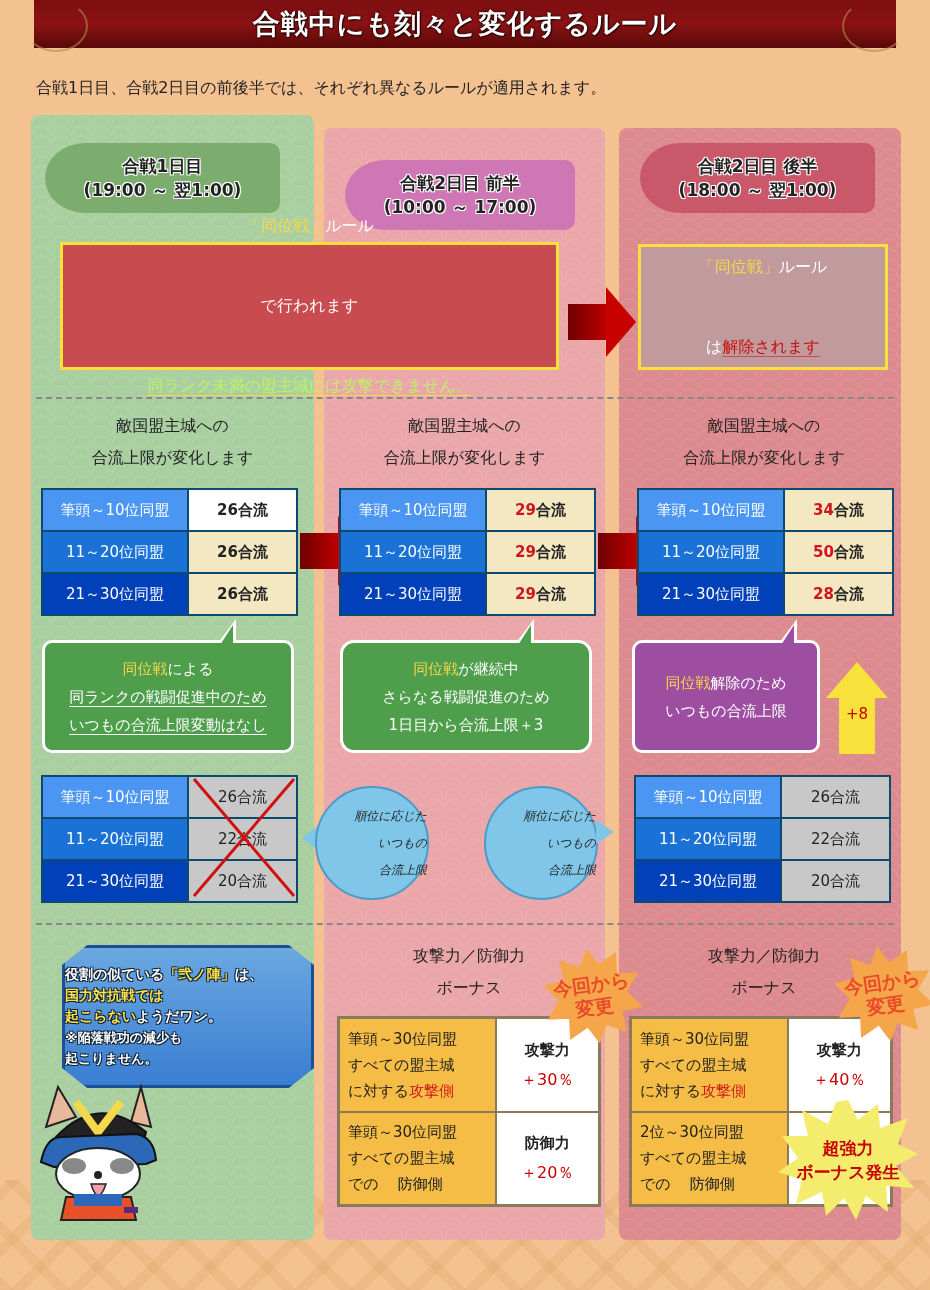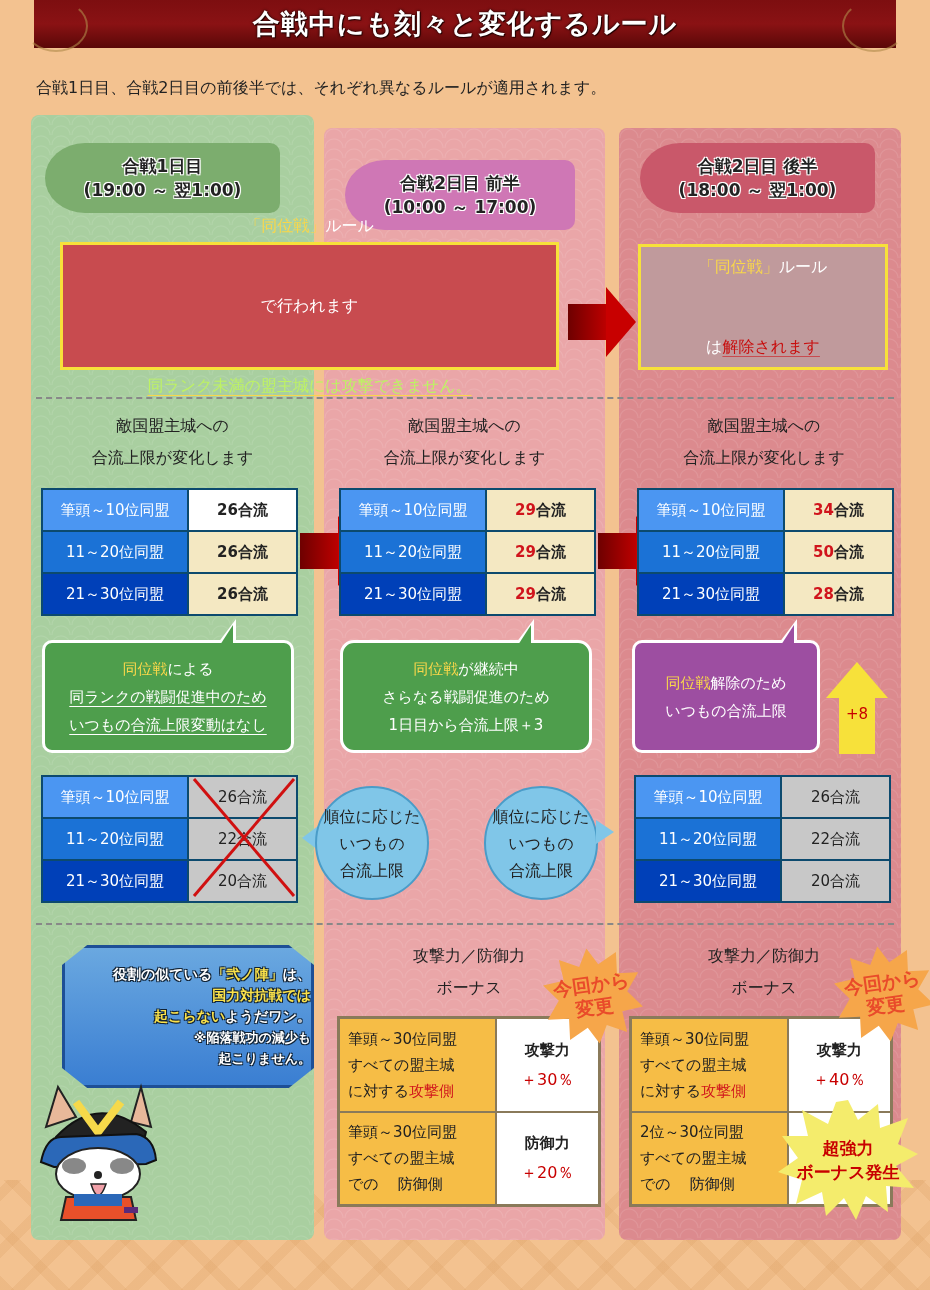--- a/index.html
+++ b/index.html
@@ -159,22 +159,22 @@
     color: #c80000; font-size: 15px;
   }
 
   
   .cross { position: absolute; left: 190px; top: 775px; width: 108px; height: 125px; pointer-events: none; }
 
   
   .circle {
     position: absolute; width: 114px; height: 114px; border-radius: 50%;
     background: #80c6e8; border: 2px solid #4a9cc8;
-    display: flex; flex-direction: column; align-items: center; justify-content: center;
-    font-size: 16px; line-height: 27px; color: #222; text-align: center;
+    display: flex; flex-direction: column; align-items: flex-end; justify-content: center;
+    font-size: 12px; line-height: 27px; color: #222; text-align: center; font-style: italic;
   }
   .circle-1 { left: 315px; top: 786px; }
   .circle-2 { left: 484px; top: 786px; }
   .circle-tail {
     position: absolute; width: 0; height: 0;
     border-top: 12px solid transparent; border-bottom: 12px solid transparent;
   }
   .tail-left { left: 302px; top: 826px; border-right: 16px solid #80c6e8; }
   .tail-right { left: 596px; top: 820px; border-left: 18px solid #80c6e8; }
 
@@ -207,21 +207,21 @@
   .burst-change-1 { left: 545px; top: 948px; }
   .burst-change-2 { left: 836px; top: 946px; }
   .burst-super { left: 778px; top: 1100px; width: 140px; height: 120px; color: #c80000; font-size: 17px; line-height: 24px; }
 
   
   .mascot-bubble {
     position: absolute; left: 62px; top: 945px; width: 252px; height: 143px;
     background: linear-gradient(180deg, #6aa8e0 0%, #3a7ed2 100%);
     border: 3px solid #1d4f96;
     clip-path: polygon(10% 0, 90% 0, 100% 14%, 100% 86%, 90% 100%, 10% 100%, 0 86%, 0 14%);
-    display: flex; flex-direction: column; align-items: flex-end; justify-content: center;
+    display: flex; flex-direction: column; align-items: flex-start; justify-content: center;
     color: #fff; font-weight: bold; font-size: 13px; line-height: 21px; text-align: center;
     text-shadow: -1px -1px 0 #123, 1px -1px 0 #123, -1px 1px 0 #123, 1px 1px 0 #123;
   }
   .mascot-bubble .big { font-size: 14px; }
   .hl-yellow { color: #fbe24a; }
   .mascot { position: absolute; left: 36px; top: 1082px; width: 125px; height: 142px; }
 </style>
 </head>
 <body>
 

